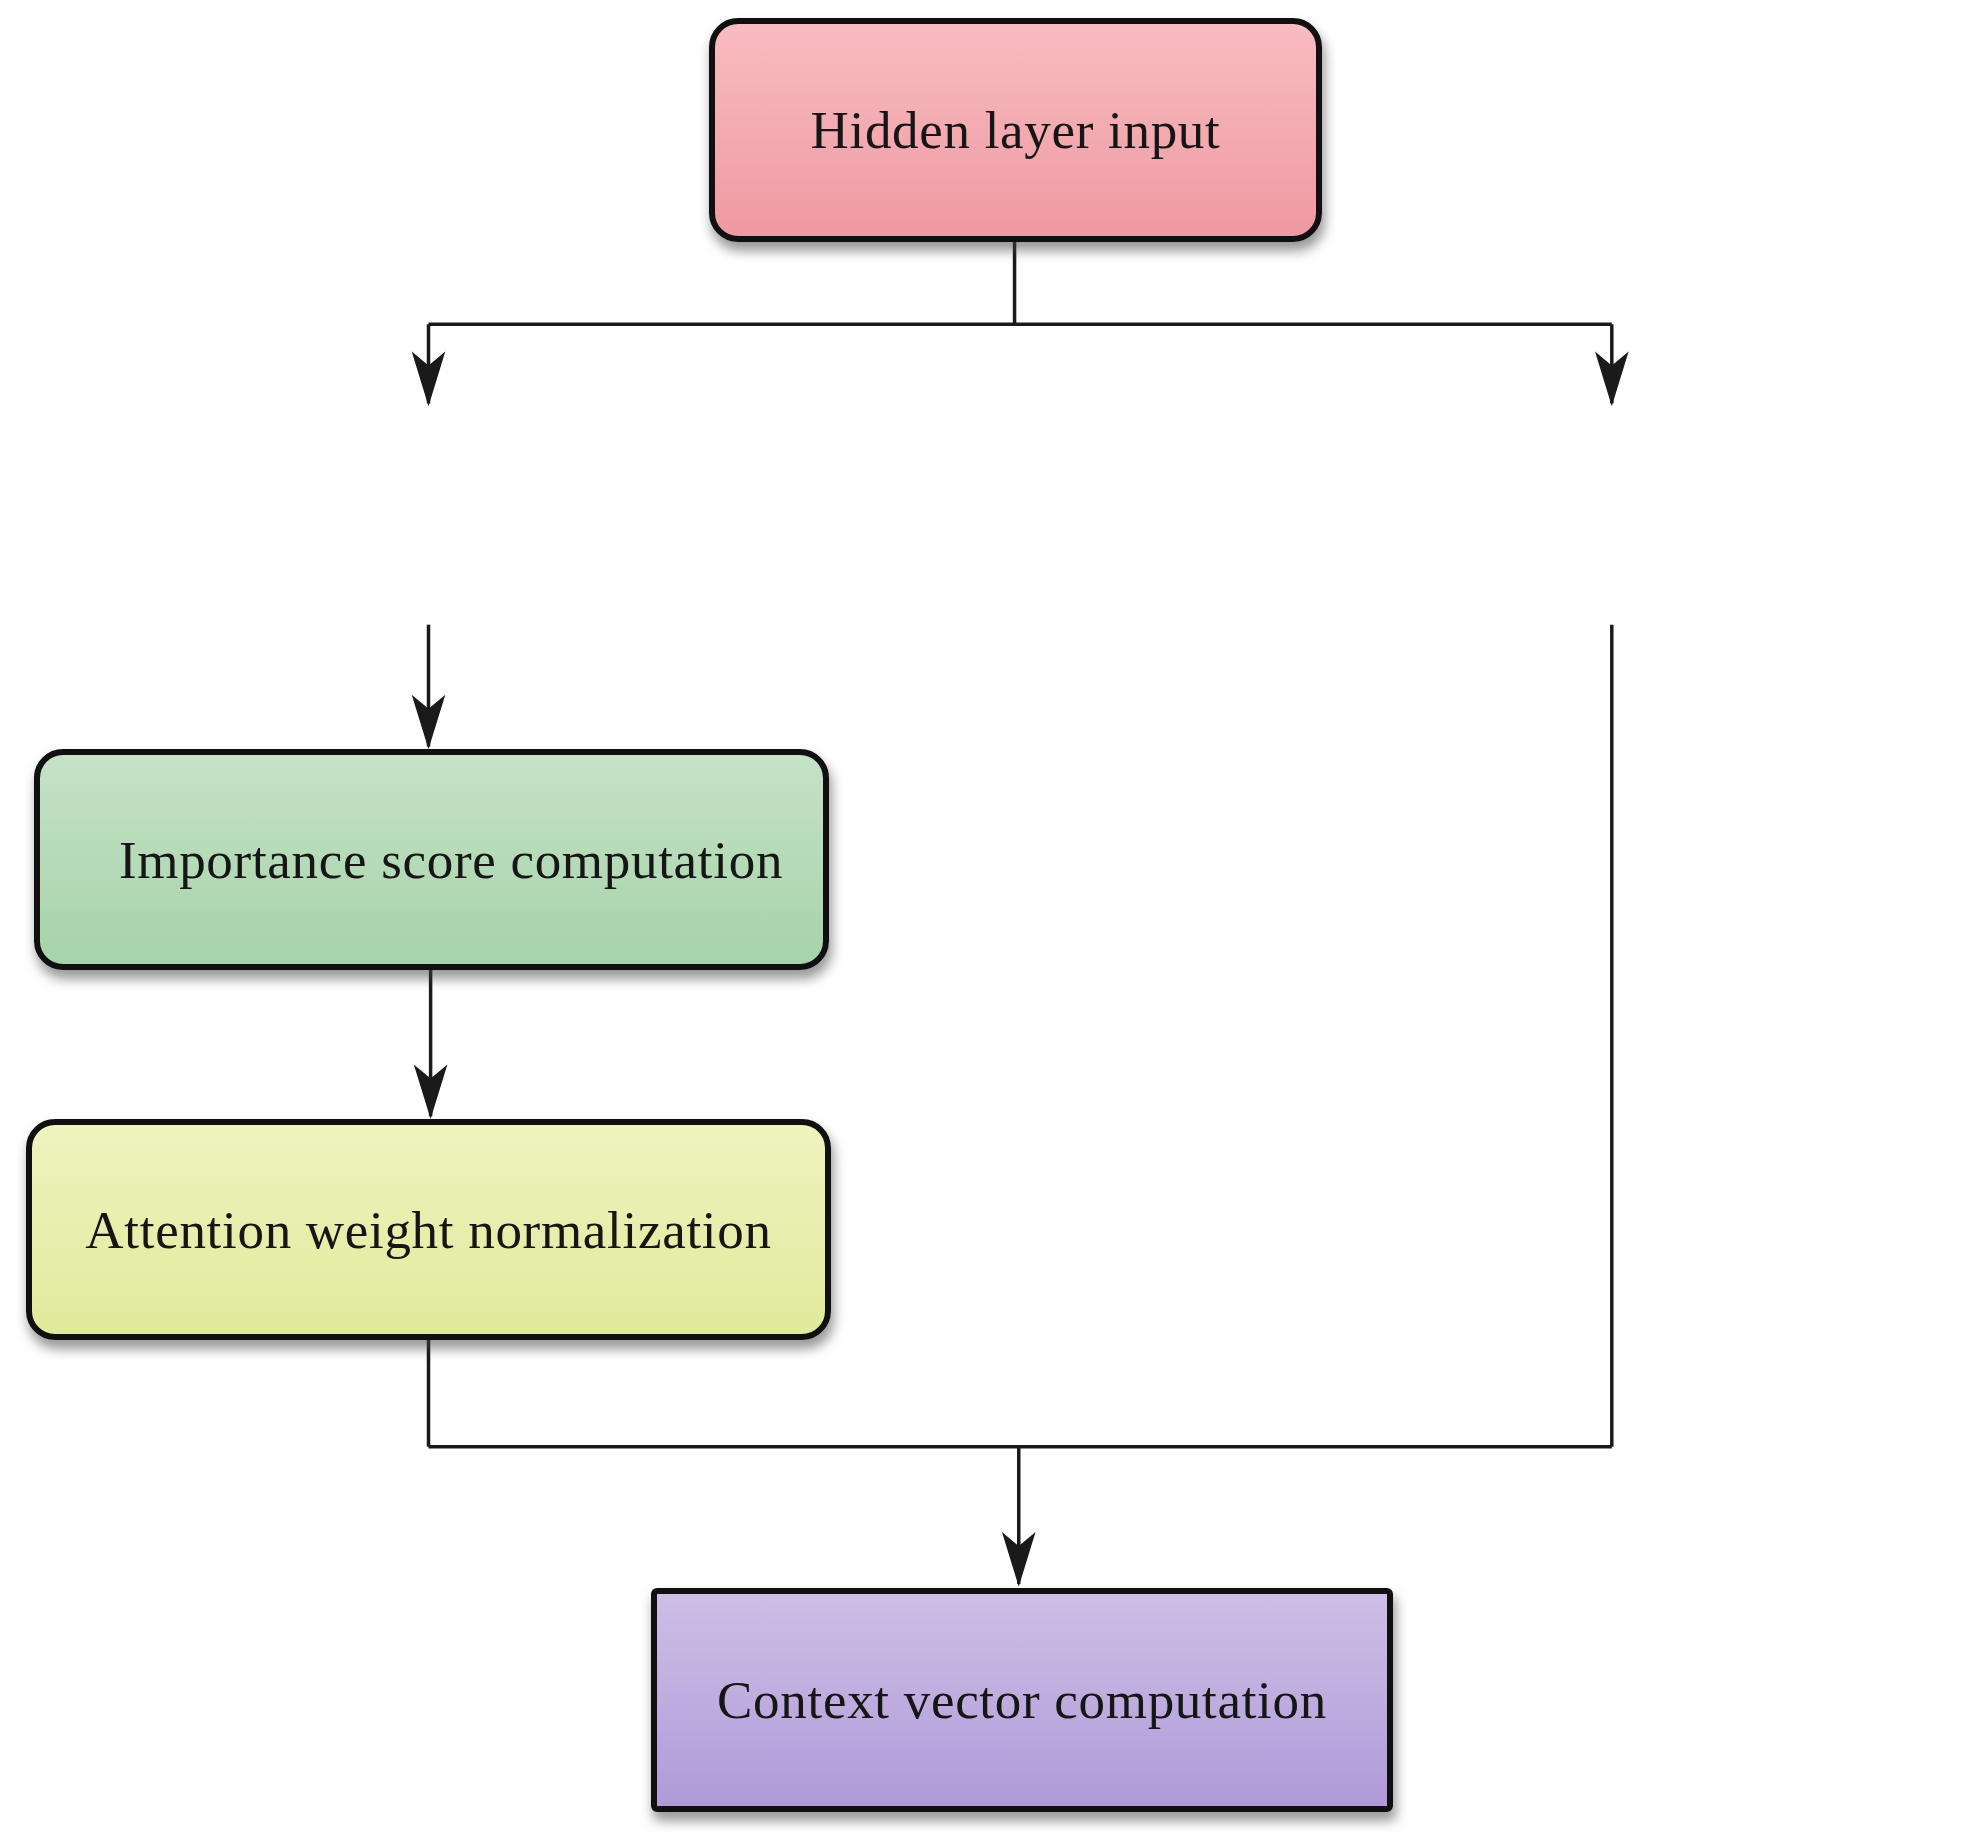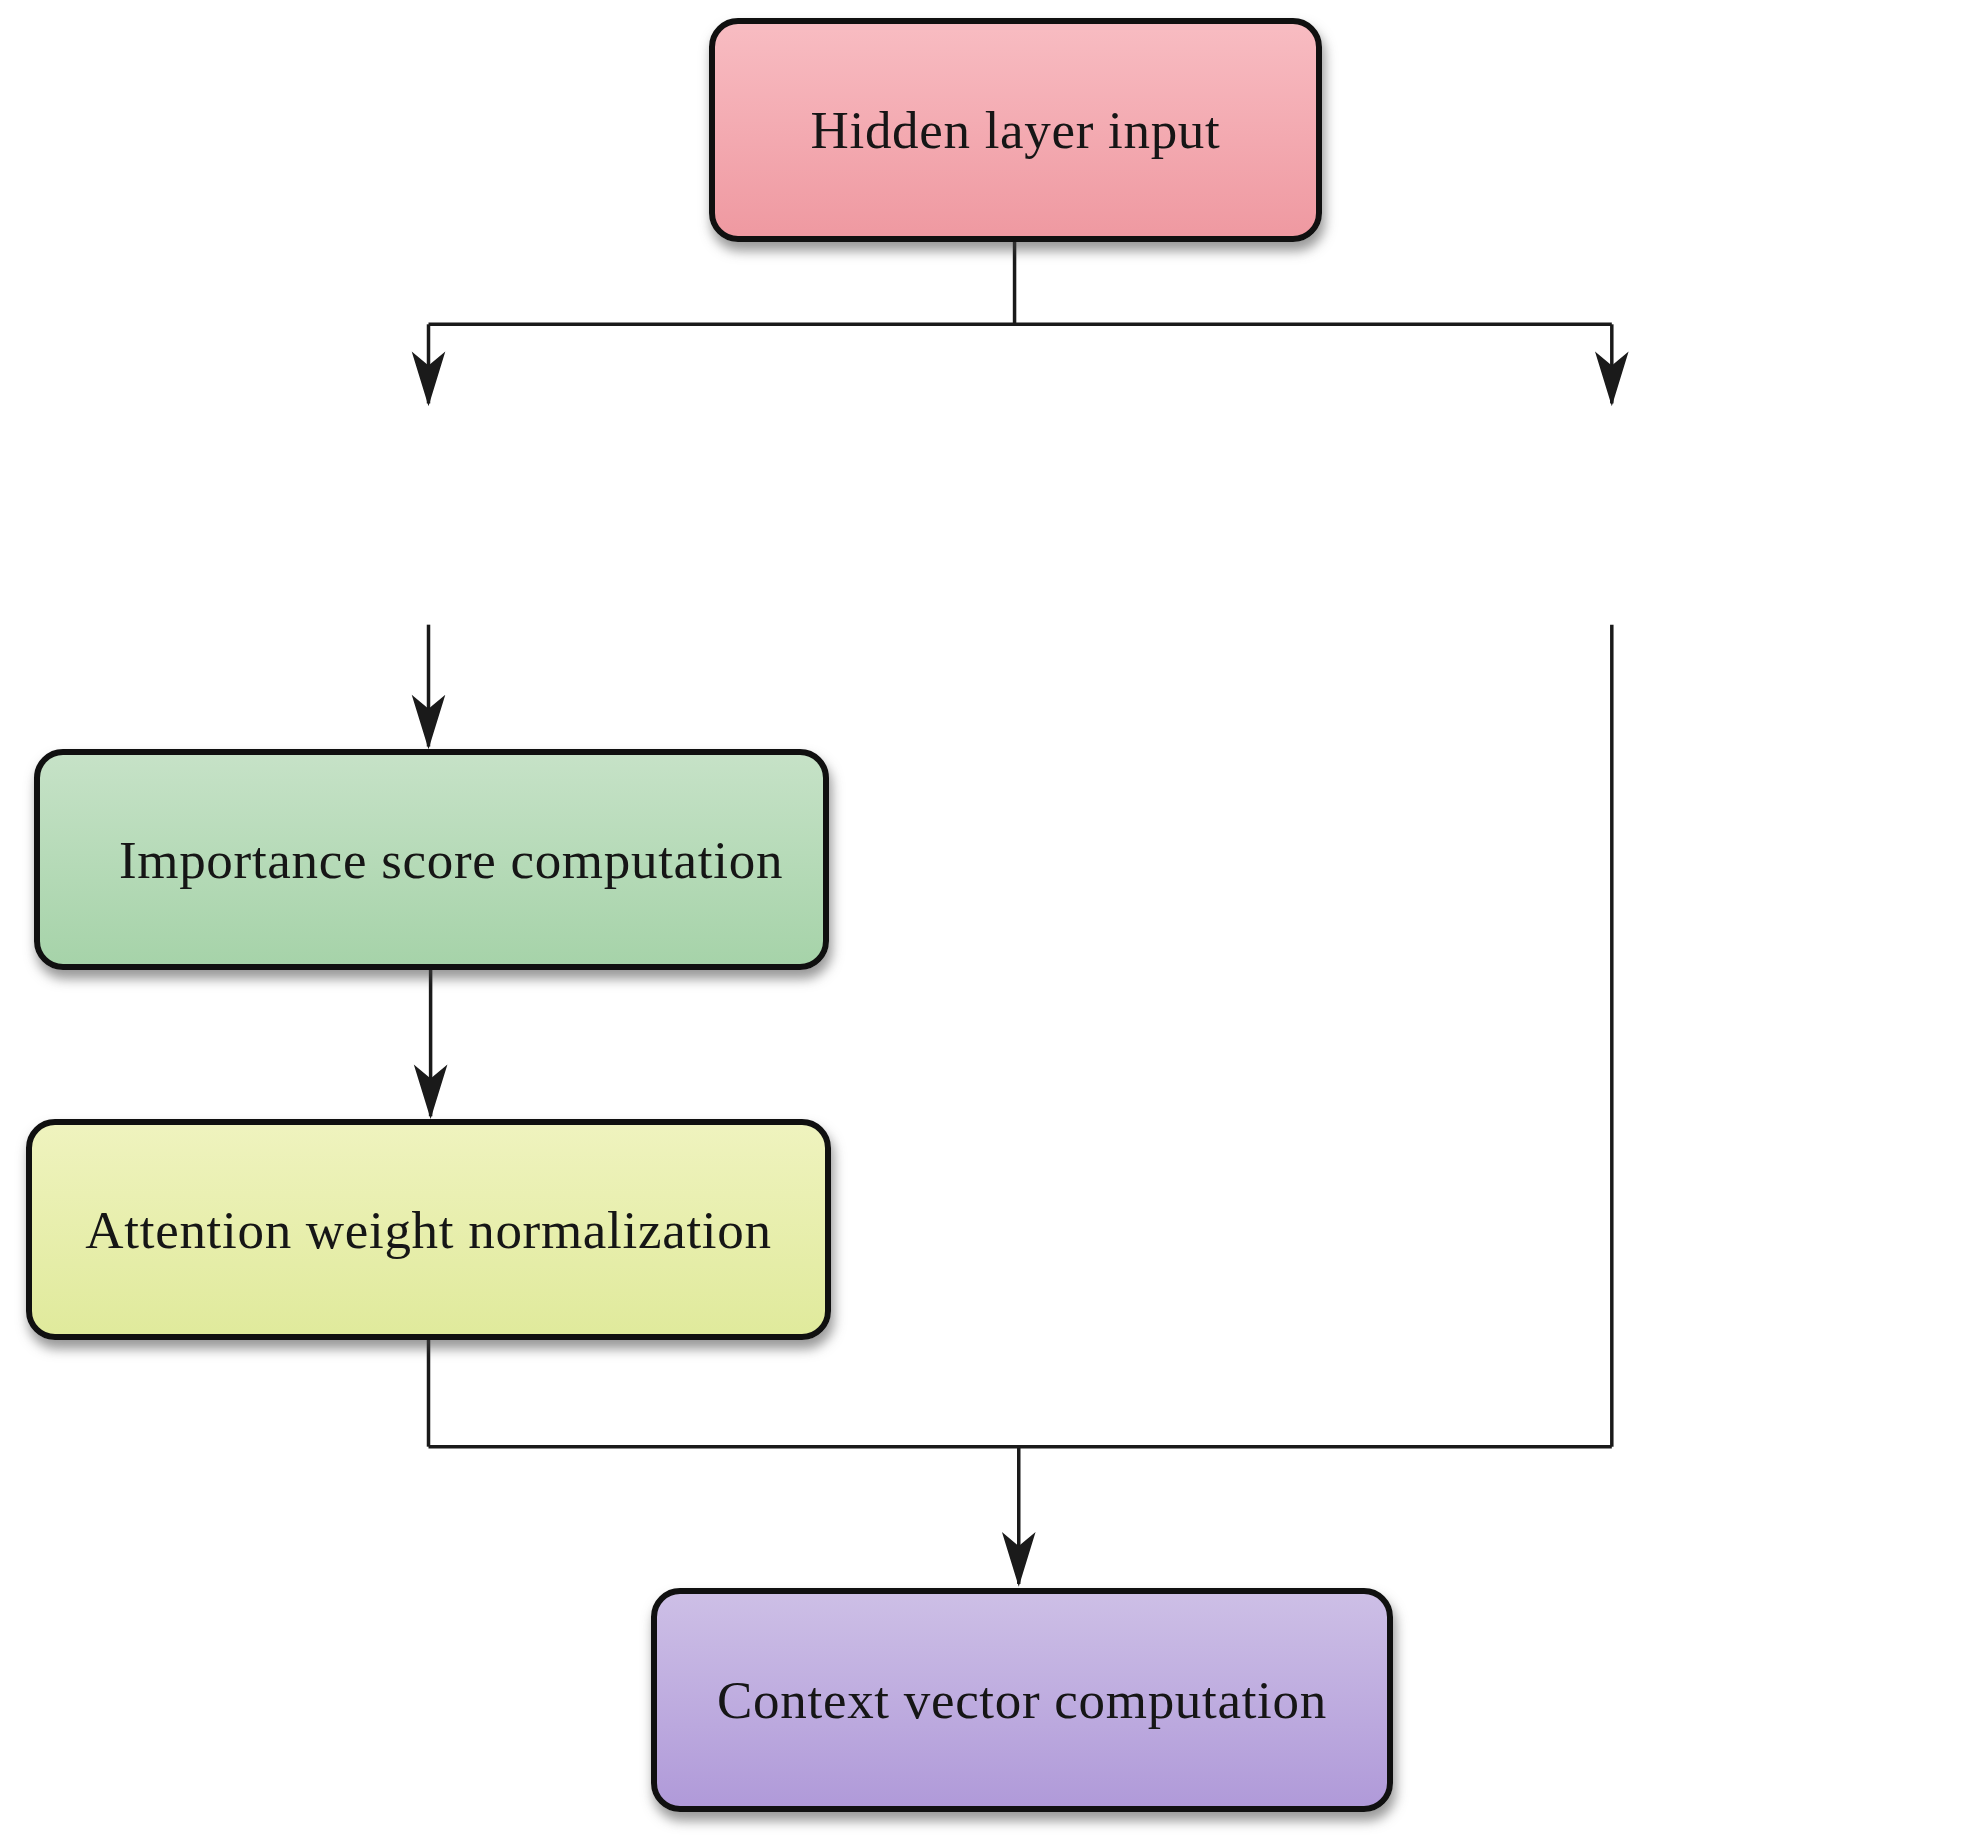--- a/index.html
+++ b/index.html
@@ -35,21 +35,21 @@
     color: #161616;
     letter-spacing: 0.7px;
     box-shadow: 2.8px 8.4px 11.2px rgba(70,70,70,0.55);
   }
   
   #node-hidden    { left: 709px; top:   17.5px; width:  613px; height: 224px; }
   #node-key       { left:   68px; top:  406px; width: 721px; height: 218px; }
   #node-value     { left: 1251px; top:  406px; width: 721px; height: 218px; }
   #node-importance{ left:   34px; top: 749px; width: 795px; height: 221px; }
   #node-attention { left:   26px; top: 1119px; width: 805px; height: 221px; }
-  #node-context   { left:  651px; top: 1588px; width: 742px; height: 224px; }
+  #node-context   { left:  651px; top: 1588px; width: 742px; height: 224px; border-radius: 6px; }
   
   #node-hidden    { background: linear-gradient(to bottom, #f8bcc2, #ef99a1); }
   #node-key, #node-value { background: linear-gradient(to bottom, #ddf1fb, #b6e3f8); }
   #node-importance{ background: linear-gradient(to bottom, #c6e2c7, #a6d3a9); padding-left: 39px; }
   #node-attention { background: linear-gradient(to bottom, #eff3be, #e0ea9c); }
   #node-context   { background: linear-gradient(to bottom, #cdbfe6, #b09ad9); }
 </style>
 </head>
 <body>
 

